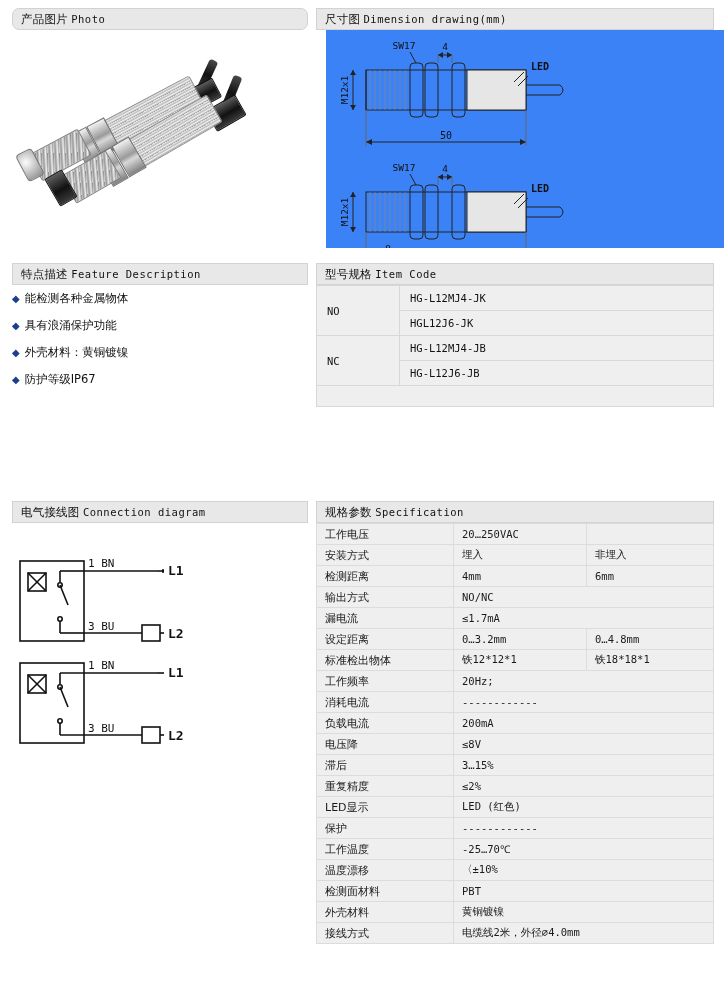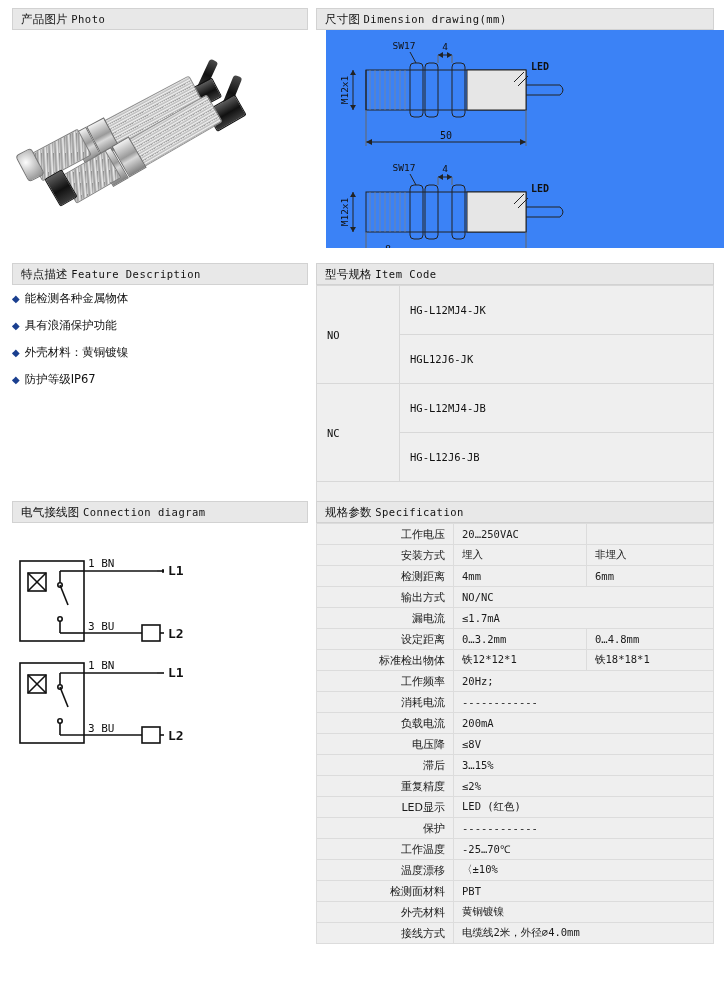--- a/index.html
+++ b/index.html
@@ -32,21 +32,21 @@
     padding-left: 8px;
     font-size: 11.5px;
     color: #111;
     letter-spacing: .2px;
     white-space: nowrap;
   }
   .hdr .cn { font-family: "DejaVu Sans", sans-serif; }
   .hdr .en { font-family: "DejaVu Sans Mono", monospace; font-size: 10.5px; letter-spacing: .5px;}
 
   
-  #photo-header { left: 12px; top: 8px; width: 296px; }
+  #photo-header { left: 12px; top: 8px; width: 296px; border-radius: 7px; }
   #photo-area {
     position: absolute; left: 12px; top: 30px; width: 296px; height: 218px;
     background: #ffffff;
     overflow: hidden;
   }
   
   .sensor { position: absolute; transform-origin: 50% 50%; }
   .cable {
     position: absolute;
     background: linear-gradient(to bottom,#4a4a4a,#111 50%,#3a3a3a);
@@ -110,21 +110,21 @@
     position: absolute; left: 316px; top: 285px; width: 398px;
     border-collapse: collapse;
     font-family: "DejaVu Sans Mono", monospace;
     font-size: 10.5px;
     color: #111;
   }
   #item-table td {
     border: 1px solid #d8d8d8;
     background: #efefef;
     height: 24px;
-    padding: 12px 10px;
+    padding: 0 10px;
     vertical-align: middle;
   }
   #item-table td.type { width: 62px; text-align: left; }
   #item-table td.blankrow { height: 20px; }
 
   
   #conn-header { left: 12px; top: 501px; width: 296px; }
   #conn-area {
     position: absolute; left: 12px; top: 523px; width: 296px; height: 260px;
   }
@@ -141,21 +141,20 @@
     height: 20px;
     padding: 0 8px;
     vertical-align: middle;
     white-space: nowrap;
   }
   #spec-table td.k {
     width: 120px;
     background: #efefef;
     font-family: "DejaVu Sans", sans-serif;
     font-size: 11px;
-    text-align: right;
   }
   #spec-table td.v {
     background: #efefef;
     font-family: "DejaVu Sans Mono", monospace;
   }
   #spec-table td.v2 {
     background: #efefef;
     font-family: "DejaVu Sans Mono", monospace;
     width: 110px;
   }

